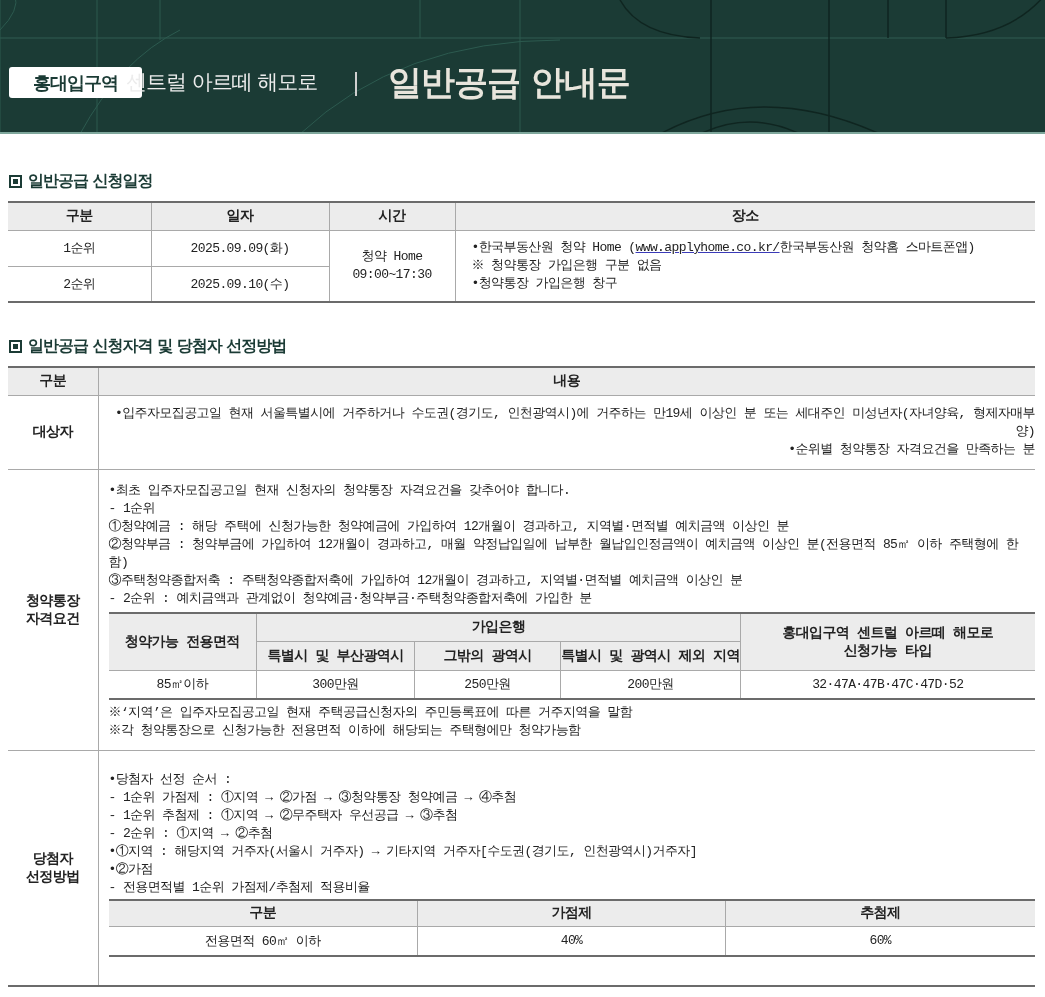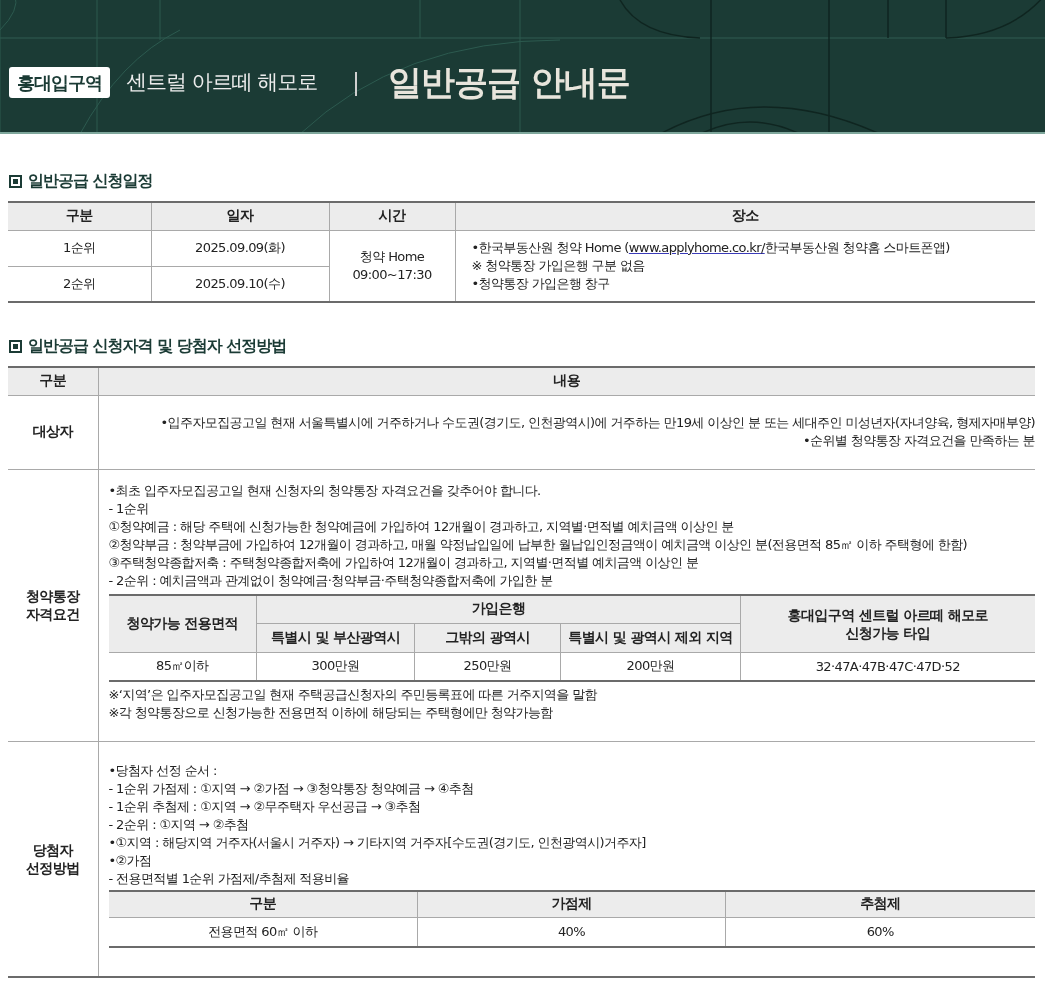--- a/index.html
+++ b/index.html
@@ -1,30 +1,30 @@
 <!DOCTYPE html>
 <html><head>
 <meta charset="utf-8">
 <style>
   * { box-sizing: border-box; margin: 0; padding: 0; }
   body { width: 1045px; height: 997px; background: #ffffff; font-family: "DejaVu Sans", "Liberation Sans", sans-serif; color: #222; overflow: hidden; position: relative; }
   .header { position: absolute; left: 0; top: 0; width: 1045px; height: 134px; background: #1b3b35; overflow: hidden; border-bottom: 2px solid #7fa79c; }
   .header svg { position: absolute; left: 0; top: 0; }
-  .header .badge { position: absolute; left: 9px; top: 67px; height: 31px; padding: 0 8px; background: #fff; color: #1b3b35; border-radius: 3px; font-size: 18px; font-weight: bold; line-height: 31px; letter-spacing: -1px; }
+  .header .badge { position: absolute; left: 9px; top: 67px; height: 31px; padding: 0 24px; background: #fff; color: #1b3b35; border-radius: 3px; font-size: 18px; font-weight: bold; line-height: 31px; letter-spacing: -1px; }
   .header .project { position: absolute; left: 126px; top: 67px; color: #ececec; font-size: 21px; line-height: 31px; letter-spacing: -1px; }
   .header .divider { position: absolute; left: 355px; top: 72px; width: 2px; height: 24px; background: #cfcfcf; }
   .header .title { position: absolute; left: 388px; top: 58px; color: #e8e5dc; font-size: 34px; font-weight: bold; line-height: 48px; letter-spacing: -1px; }
 
   .sec-title { position: absolute; left: 9px; font-size: 16px; font-weight: bold; color: #1b3b35; letter-spacing: -1px; display: flex; align-items: center; }
   .sec-title .box { width: 13px; height: 13px; border: 2px solid #1b3b35; display: inline-block; margin-right: 6px; position: relative; }
   .sec-title .box::after { content: ""; position: absolute; left: 2px; top: 2px; width: 5px; height: 5px; background: #1b3b35; }
 
   table { border-collapse: collapse; position: absolute; font-size: 13px; letter-spacing: -0.6px; }
   th { background: #ececec; font-weight: bold; color: #222; font-size: 14px; }
-  td, th { border: 1px solid #a9a9a9; text-align: center; }
+  td, th { border: 1px solid #a9a9a9; text-align: center; font-family: Liberation Mono, monospace; }
   .t-top { border-top: 2px solid #6b6b6b; }
   .t-bottom { border-bottom: 2px solid #6b6b6b; }
   .noside td:first-child, .noside th:first-child { border-left: none; }
   .noside td:last-child, .noside th:last-child { border-right: none; }
   .left { text-align: left; }
   .line { display: block; line-height: 18px; }
   .url { text-decoration: underline; color: #222; text-decoration-color: #3b3bb8; }
 
   .rowlabel { font-weight: bold; font-size: 14px; }
   .inner { position: static; width: 100%; }

